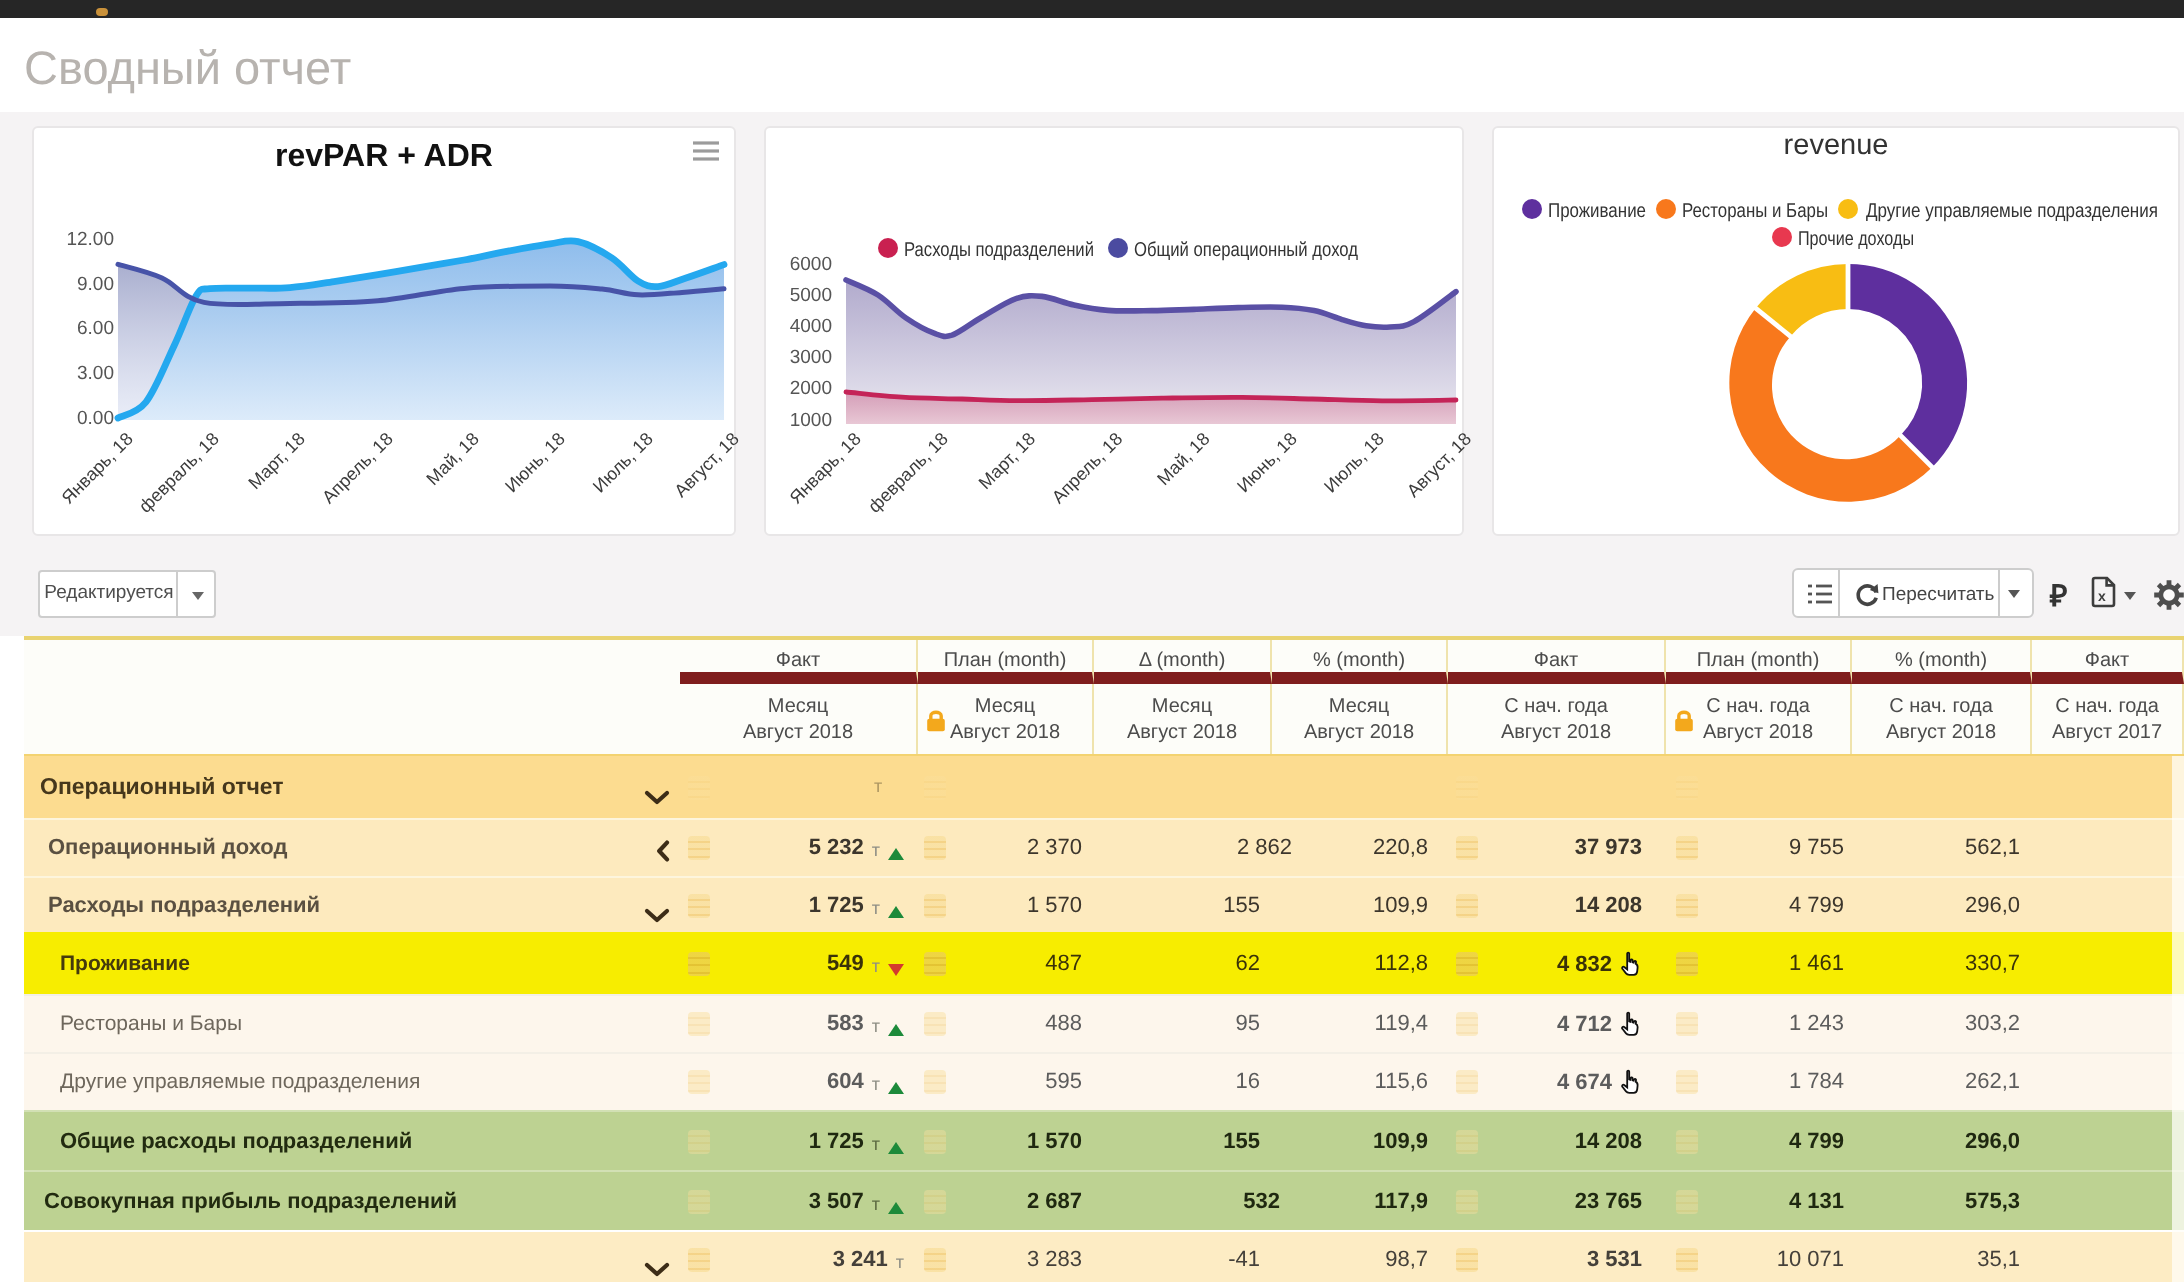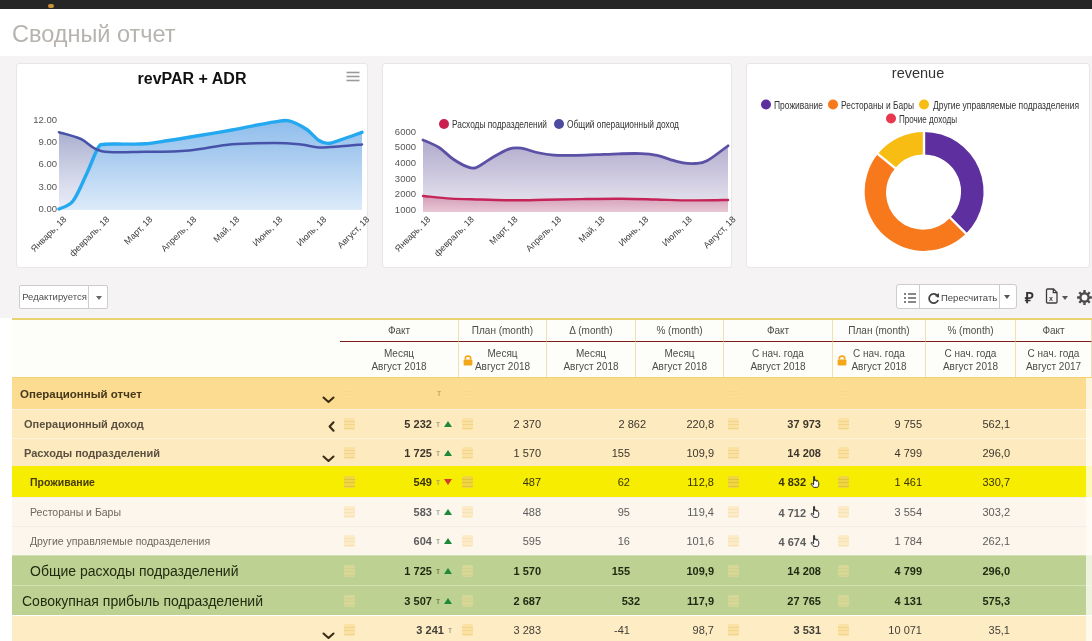--- a/index.html
+++ b/index.html
@@ -15,43 +15,43 @@
 .ct3 {position:absolute;top:1px;width:100%;text-align:center;font-size:14.5px;color:#333}
 .yl {font-size:9.5px;fill:#555;font-family:"Liberation Sans",sans-serif}
 .xl {font-size:9px;fill:#3c3c3c;font-family:"Liberation Sans",sans-serif}
 .lg {font-size:10px;fill:#333;font-family:"Liberation Sans",sans-serif}
 .burger {position:absolute;right:7px;top:4px}
 
 .btn {position:absolute;background:#fff;border:1px solid #cdcdcd;font-size:9.5px;color:#4e4e4e}
 
 #thead {position:absolute;left:12px;top:318px;width:1080px;height:59px;background:#fdfdf9;
   border-top:2px solid #e9d370}
-.hcell {position:absolute;border-right:1px solid #efe3ad;border-bottom:1px solid #7f1d1d;
+.hcell {position:absolute;border-right:1px solid #efe3ad;border-bottom:6px solid #7f1d1d;
   text-align:center;font-size:10px;color:#4c4c4c}
 .hcell.h2 {display:flex;align-items:center;justify-content:center;line-height:12.5px;border-bottom:none}
 .lk {position:absolute;left:3px;top:12px}
 .row {position:absolute;left:12px;width:1080px}
 .row .nm {position:absolute;top:50%;transform:translateY(-50%);white-space:nowrap}
-.row .val {position:absolute;top:50%;transform:translateY(-50%);font-size:11px;white-space:nowrap;display:flex;align-items:center}
+.row .val {position:absolute;top:50%;transform:translateY(-50%);font-size:11px;white-space:nowrap;display:flex;align-items:flex-end}
 .tan {background:#fcdc90;border-top:1px solid #f3d371}
 .tan .nm {font-size:11.5px;font-weight:bold;color:#45371c}
 .cream {background:#fdeabe;border-top:1px solid #fdf5dd}
 .cream .nm {font-size:11px;font-weight:bold;color:#5a5041}
 .cream .val {color:#3c362c}
 .cream2 {background:#fdecc4;border-top:1px solid #fff}
 .cream2 .nm {font-size:11px;color:#4f4639}
 .cream2 .val {color:#44403a}
 .yellow {background:#f7ed00}
 .yellow .nm {font-size:10.5px;font-weight:bold;color:#453a0c}
 .yellow .val {color:#3a3208}
 .white {background:#fdf6ec;border-top:1px solid #f3efe6}
 .white .nm {font-size:10.5px;color:#6e675c}
 .white .val {color:#5c5c5c}
 .green {background:#bdd292;border-top:1px solid #d2e0b4}
-.green .nm {font-size:14px;font-weight:normal;color:#222b10}
+.green .nm {font-size:11px;font-weight:bold;color:#222b10}
 .green .val {color:#1f2810;font-weight:bold}
 .val.fact {font-weight:bold}
 .tt {font-style:normal;font-size:9px;color:#8f8f85;margin-left:4px;font-weight:normal}
 .green .tt {color:#5d6b42}
 .tri {display:inline-block;width:0;height:0;margin-left:4px}
 .tri.up {border-left:4px solid transparent;border-right:4px solid transparent;border-bottom:6px solid #1d8a3a}
 .tri.dn {border-left:4px solid transparent;border-right:4px solid transparent;border-top:6px solid #d43a2e}
 .hand {margin-left:3px}
 .ni {position:absolute;top:50%;margin-top:-6px;width:11px;height:12px;border-radius:2px;opacity:0.85;
   background:repeating-linear-gradient(180deg,#f9e0a0 0px,#f9e0a0 2.6px,#f3cf7e 2.6px,#f3cf7e 3.6px)}
@@ -308,33 +308,33 @@
     <i class="ni" style="left:450px"></i>
     <i class="ni" style="left:716px"></i>
     <i class="ni" style="left:826px"></i>
     <span class="val fact" style="right:640px">583<i class="tt">т</i><b class="tri up"></b></span>
     <span class="val" style="right:551px">488</span>
     <span class="val" style="right:462px">95</span>
     <span class="val" style="right:378px">119,4</span>
     <span class="val fact" style="right:271px">4 712<svg class="hand" width="12" height="13" viewBox="0 0 12 13">
         <path d="M4.6,1.3 C4.6,0.6 5.6,0.6 5.6,1.3 L5.6,5.2 L6.1,5.4 L6.3,4.6 C6.5,4.0 7.4,4.2 7.3,4.8 L7.2,5.6 L7.7,5.8 L8.1,5.2 C8.5,4.7 9.2,5.1 9.0,5.7 L8.8,6.3 C9.6,6.7 9.9,7.3 9.8,8.3 L9.6,10.2 C9.5,11.2 8.8,11.9 7.8,11.9 L5.6,11.9 C4.9,11.9 4.4,11.7 4.0,11.2 L2.2,8.9 C1.7,8.3 2.5,7.5 3.1,8.0 L4.6,9.2 Z" fill="#fff" stroke="#111" stroke-width="0.9"></path>
       </svg></span>
-    <span class="val" style="right:170px">3 554</span>
+    <span class="val" style="right:170px">1 243</span>
     <span class="val" style="right:82px">303,2</span>
   </div>
 <div class="row white" style="top:526px;height:29px">
     <span class="nm" style="left:18px">Другие управляемые подразделения</span>
     <i class="ni" style="left:332px"></i>
     <i class="ni" style="left:450px"></i>
     <i class="ni" style="left:716px"></i>
     <i class="ni" style="left:826px"></i>
     <span class="val fact" style="right:640px">604<i class="tt">т</i><b class="tri up"></b></span>
     <span class="val" style="right:551px">595</span>
     <span class="val" style="right:462px">16</span>
-    <span class="val" style="right:378px">101,6</span>
+    <span class="val" style="right:378px">115,6</span>
     <span class="val fact" style="right:271px">4 674<svg class="hand" width="12" height="13" viewBox="0 0 12 13">
         <path d="M4.6,1.3 C4.6,0.6 5.6,0.6 5.6,1.3 L5.6,5.2 L6.1,5.4 L6.3,4.6 C6.5,4.0 7.4,4.2 7.3,4.8 L7.2,5.6 L7.7,5.8 L8.1,5.2 C8.5,4.7 9.2,5.1 9.0,5.7 L8.8,6.3 C9.6,6.7 9.9,7.3 9.8,8.3 L9.6,10.2 C9.5,11.2 8.8,11.9 7.8,11.9 L5.6,11.9 C4.9,11.9 4.4,11.7 4.0,11.2 L2.2,8.9 C1.7,8.3 2.5,7.5 3.1,8.0 L4.6,9.2 Z" fill="#fff" stroke="#111" stroke-width="0.9"></path>
       </svg></span>
     <span class="val" style="right:170px">1 784</span>
     <span class="val" style="right:82px">262,1</span>
   </div>
 <div class="row green" style="top:555px;height:30px">
     <span class="nm" style="left:18px">Общие расходы подразделений</span>
     <i class="ni" style="left:332px"></i>
     <i class="ni" style="left:450px"></i>
@@ -351,21 +351,21 @@
 <div class="row green" style="top:585px;height:30px">
     <span class="nm" style="left:10px">Совокупная прибыль подразделений</span>
     <i class="ni" style="left:332px"></i>
     <i class="ni" style="left:450px"></i>
     <i class="ni" style="left:716px"></i>
     <i class="ni" style="left:826px"></i>
     <span class="val fact" style="right:640px">3 507<i class="tt">т</i><b class="tri up"></b></span>
     <span class="val" style="right:551px">2 687</span>
     <span class="val" style="right:452px">532</span>
     <span class="val" style="right:378px">117,9</span>
-    <span class="val fact" style="right:271px">27 765</span>
+    <span class="val fact" style="right:271px">23 765</span>
     <span class="val" style="right:170px">4 131</span>
     <span class="val" style="right:82px">575,3</span>
   </div>
 <div class="row cream2" style="top:615px;height:29px">
     <span class="chv" style="left:310px;top:10px"><svg width="13" height="8" viewBox="0 0 13 8">
         <polyline points="1.5,1.5 6.5,6 11.5,1.5" fill="none" stroke="#3d2d17" stroke-width="2.1" stroke-linecap="round" stroke-linejoin="round"></polyline>
       </svg></span>
     <i class="ni" style="left:332px"></i>
     <i class="ni" style="left:450px"></i>
     <i class="ni" style="left:716px"></i>

